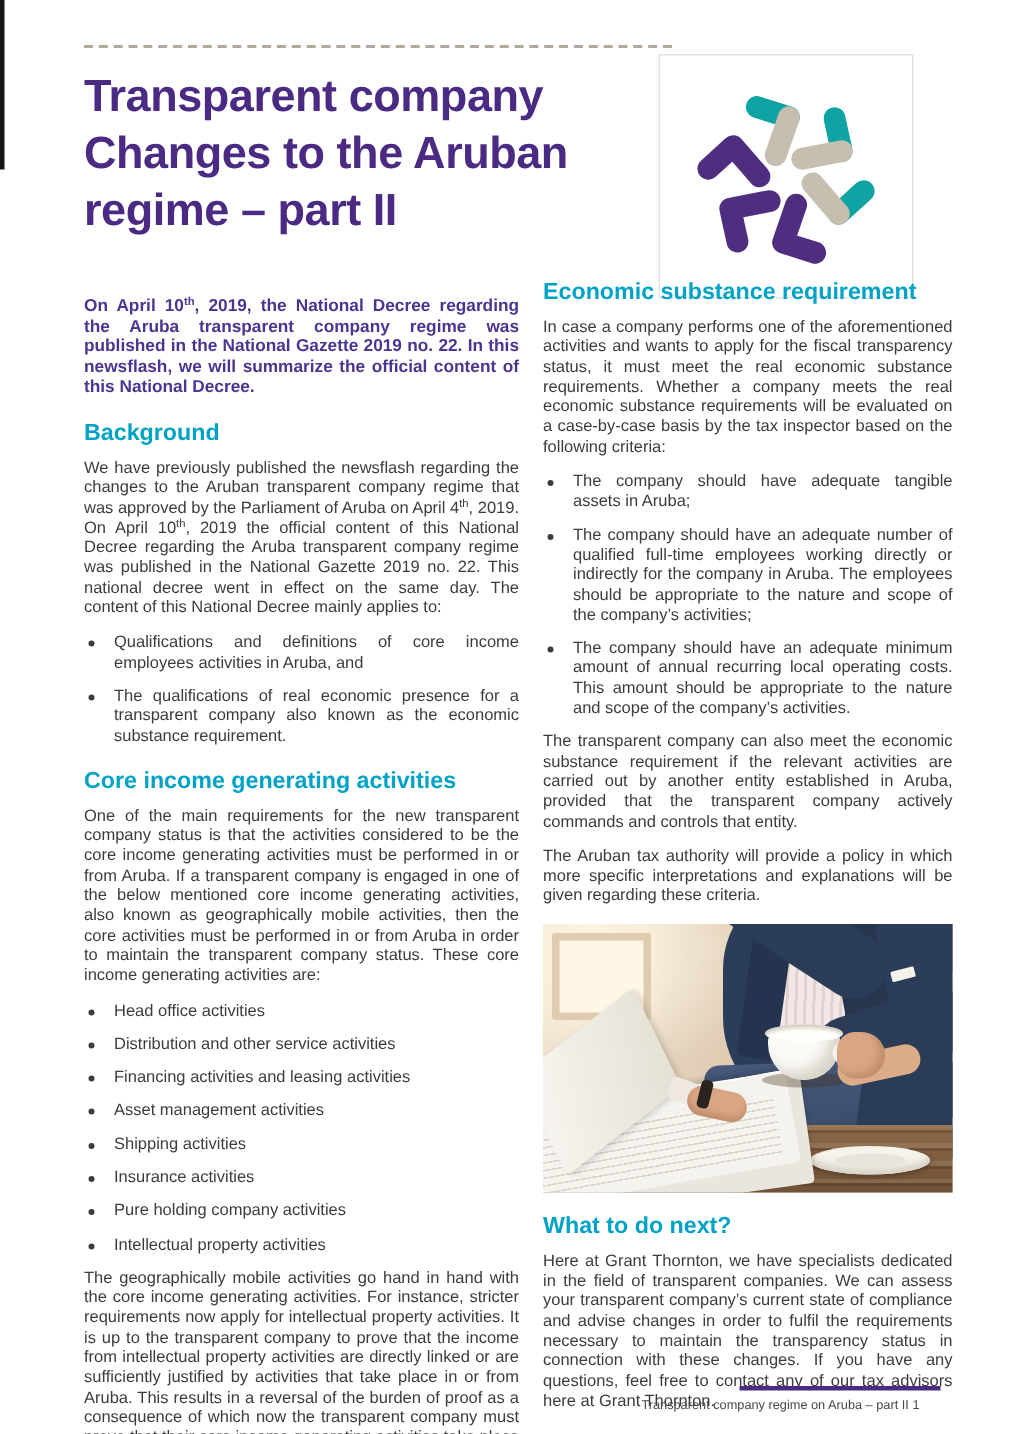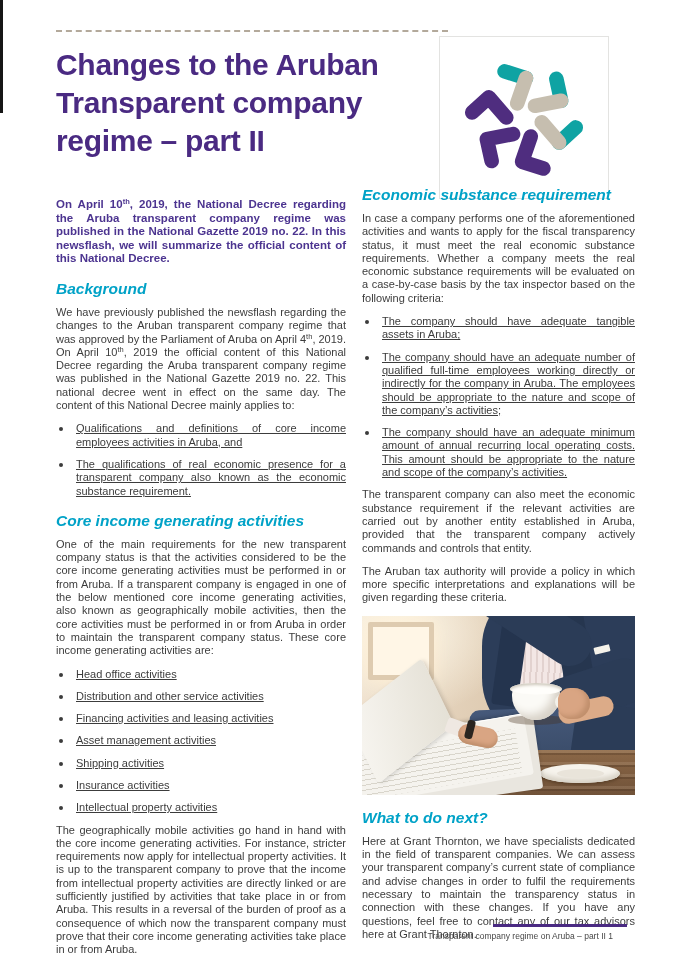--- a/index.html
+++ b/index.html
@@ -18,31 +18,31 @@
   .title { position:absolute; left:56px; top:46px; width:390px; color:#4a2a82;
     font-size:30px; line-height:38px; font-weight:bold; letter-spacing:-0.3px; }
   .col { position:absolute; color:#3c3c3c; font-size:11px; line-height:13.3px; }
   .col-left  { left:56px;  top:192px; width:290px; }
   .col-right { left:362px; top:178px; width:273px; }
   .intro {
     color:#4c3490; font-weight:bold; font-size:11.5px;
     line-height:13.6px; text-align:justify; margin:6px 0 2px;
   }
   h2.heading {
-    color:#00a2c7; font-size:15.5px; line-height:19px; font-weight:bold; font-style:italic;
+    color:#00a2c7; font-size:15.5px; line-height:19px; font-weight:bold; 
     margin:13px 0 8px; letter-spacing:0;
   }
   .col-right h2.heading:first-child { margin-top:7px; }
   p.body { text-align:justify; margin:0 0 10px; }
   sup { font-size:7.5px; line-height:0; vertical-align:4px; }
   .bullet-list { margin:2px 0 4px; }
   .bullet-item { display:flex; margin-bottom:9px; }
   .bullet-dot { flex:0 0 auto; width:4px; height:4px; border-radius:50%; background:#3c3c3c;
     margin:5px 13px 0 3px; }
-  .bullet-text { flex:1; text-align:justify;text-decoration:underline; }
+  .bullet-text { flex:1; text-align:justify; }
   .footer-line { position:absolute; left:493px; top:924px; width:134px; height:3px; background:#4a2a82; }
   .footer-text { position:absolute; left:296px; top:931px; width:317px; text-align:right;
     font-size:8.5px; color:#474747; }
 
   
   .logo-svg { display:block; }
 
   
   .photo { position:relative; width:273px; height:179px; overflow:hidden; margin:11px 0 4px;
     background:linear-gradient(100deg,#efe0cd 0%,#dcc8ae 55%,#cdb79c 100%); }
@@ -143,22 +143,22 @@
         </g>
 
         <g transform="rotate(300 70 72)">
           <path d="M 50 22 L 72 29 L 63 55" stroke="#4F2D7F"></path>
         </g>
       </g>
     </svg>
   </div>
 
   <h1 class="title">
+    <div>Transparent company</div>
     <div>Changes to the Aruban</div>
-    <div>Transparent company</div>
     <div>regime – part II</div>
   </h1>
 
   <div class="col col-left">
     <p class="intro">On April 10<sup>th</sup>, 2019, the National Decree regarding the Aruba transparent company regime was published in the National Gazette 2019 no. 22. In this newsflash, we will summarize the official content of this National Decree.</p>
 
     <h2 class="heading">Background</h2>
     <p class="body">We have previously published the newsflash regarding the changes to the Aruban transparent company regime that was approved by the Parliament of Aruba on April 4<sup>th</sup>, 2019. On April 10<sup>th</sup>, 2019 the official content of this National Decree regarding the Aruba transparent company regime was published in the National Gazette 2019 no. 22. This national decree went in effect on the same day. The content of this National Decree mainly applies to:</p>
     <div class="bullet-list">
         <div class="bullet-item">
@@ -190,20 +190,24 @@
           <span class="bullet-dot"></span>
           <span class="bullet-text">Asset management activities</span>
         </div>
         <div class="bullet-item">
           <span class="bullet-dot"></span>
           <span class="bullet-text">Shipping activities</span>
         </div>
         <div class="bullet-item">
           <span class="bullet-dot"></span>
           <span class="bullet-text">Insurance activities</span>
+        </div>
+        <div class="bullet-item">
+          <span class="bullet-dot"></span>
+          <span class="bullet-text">Pure holding company activities</span>
         </div>
         <div class="bullet-item">
           <span class="bullet-dot"></span>
           <span class="bullet-text">Intellectual property activities</span>
         </div>
       </div>
     <p class="body">The geographically mobile activities go hand in hand with the core income generating activities. For instance, stricter requirements now apply for intellectual property activities. It is up to the transparent company to prove that the income from intellectual property activities are directly linked or are sufficiently justified by activities that take place in or from Aruba. This results in a reversal of the burden of proof as a consequence of which now the transparent company must prove that their core income generating activities take place in or from Aruba.</p>
   </div>
 
   <div class="col col-right">

